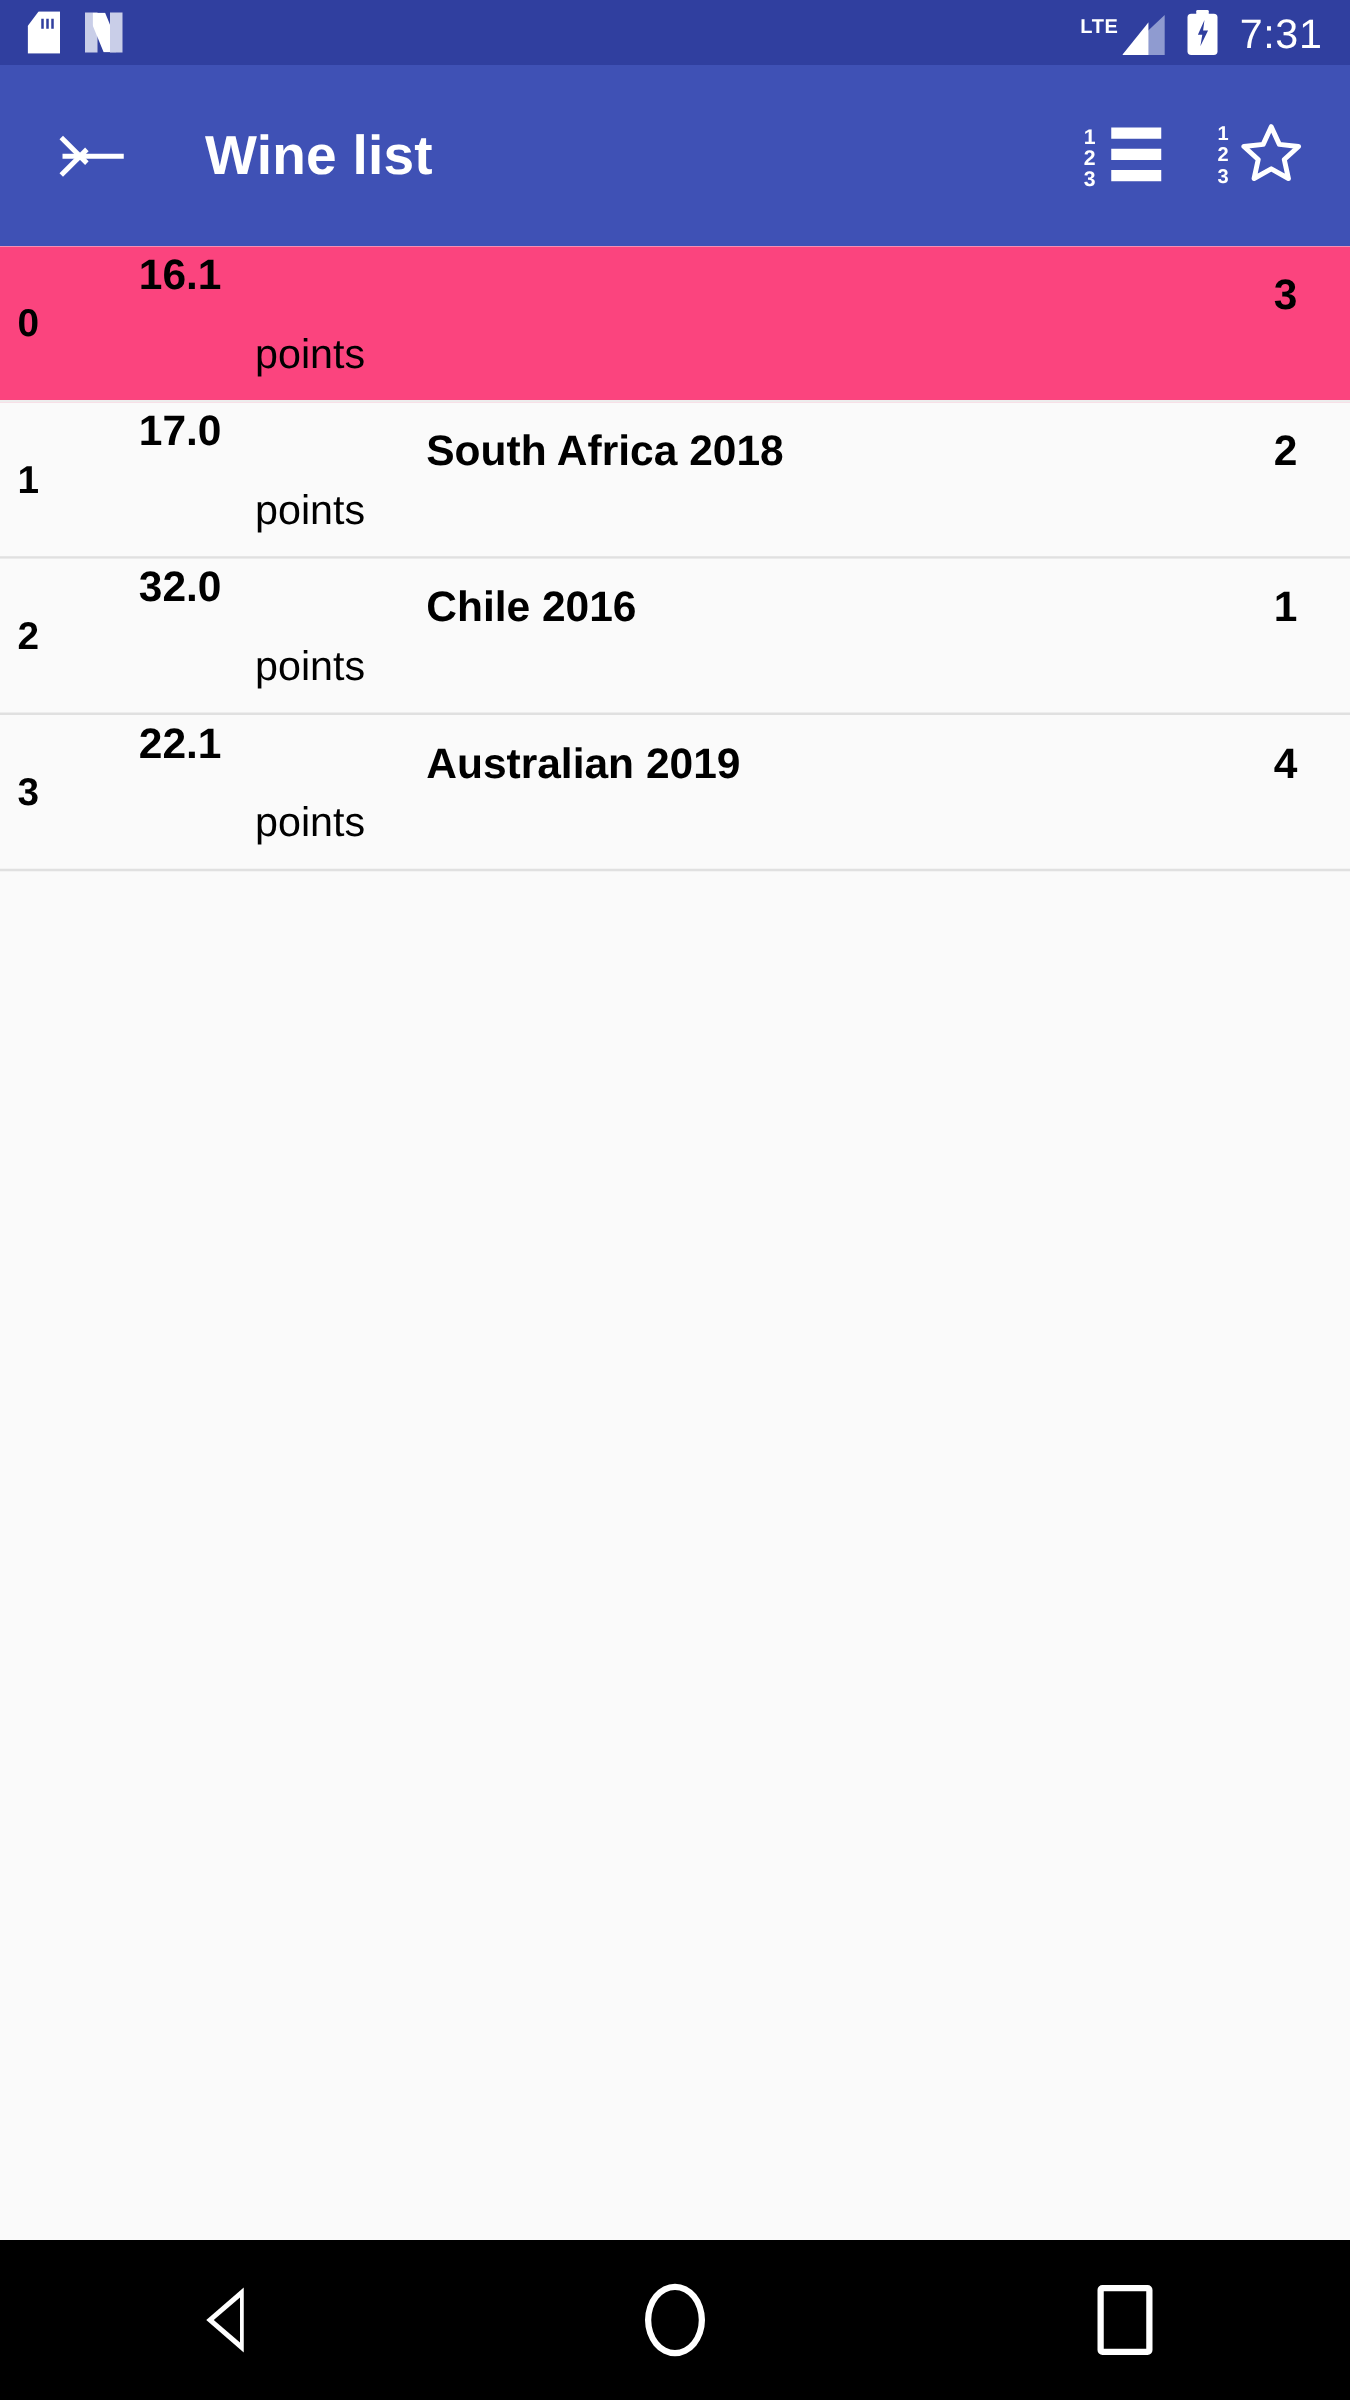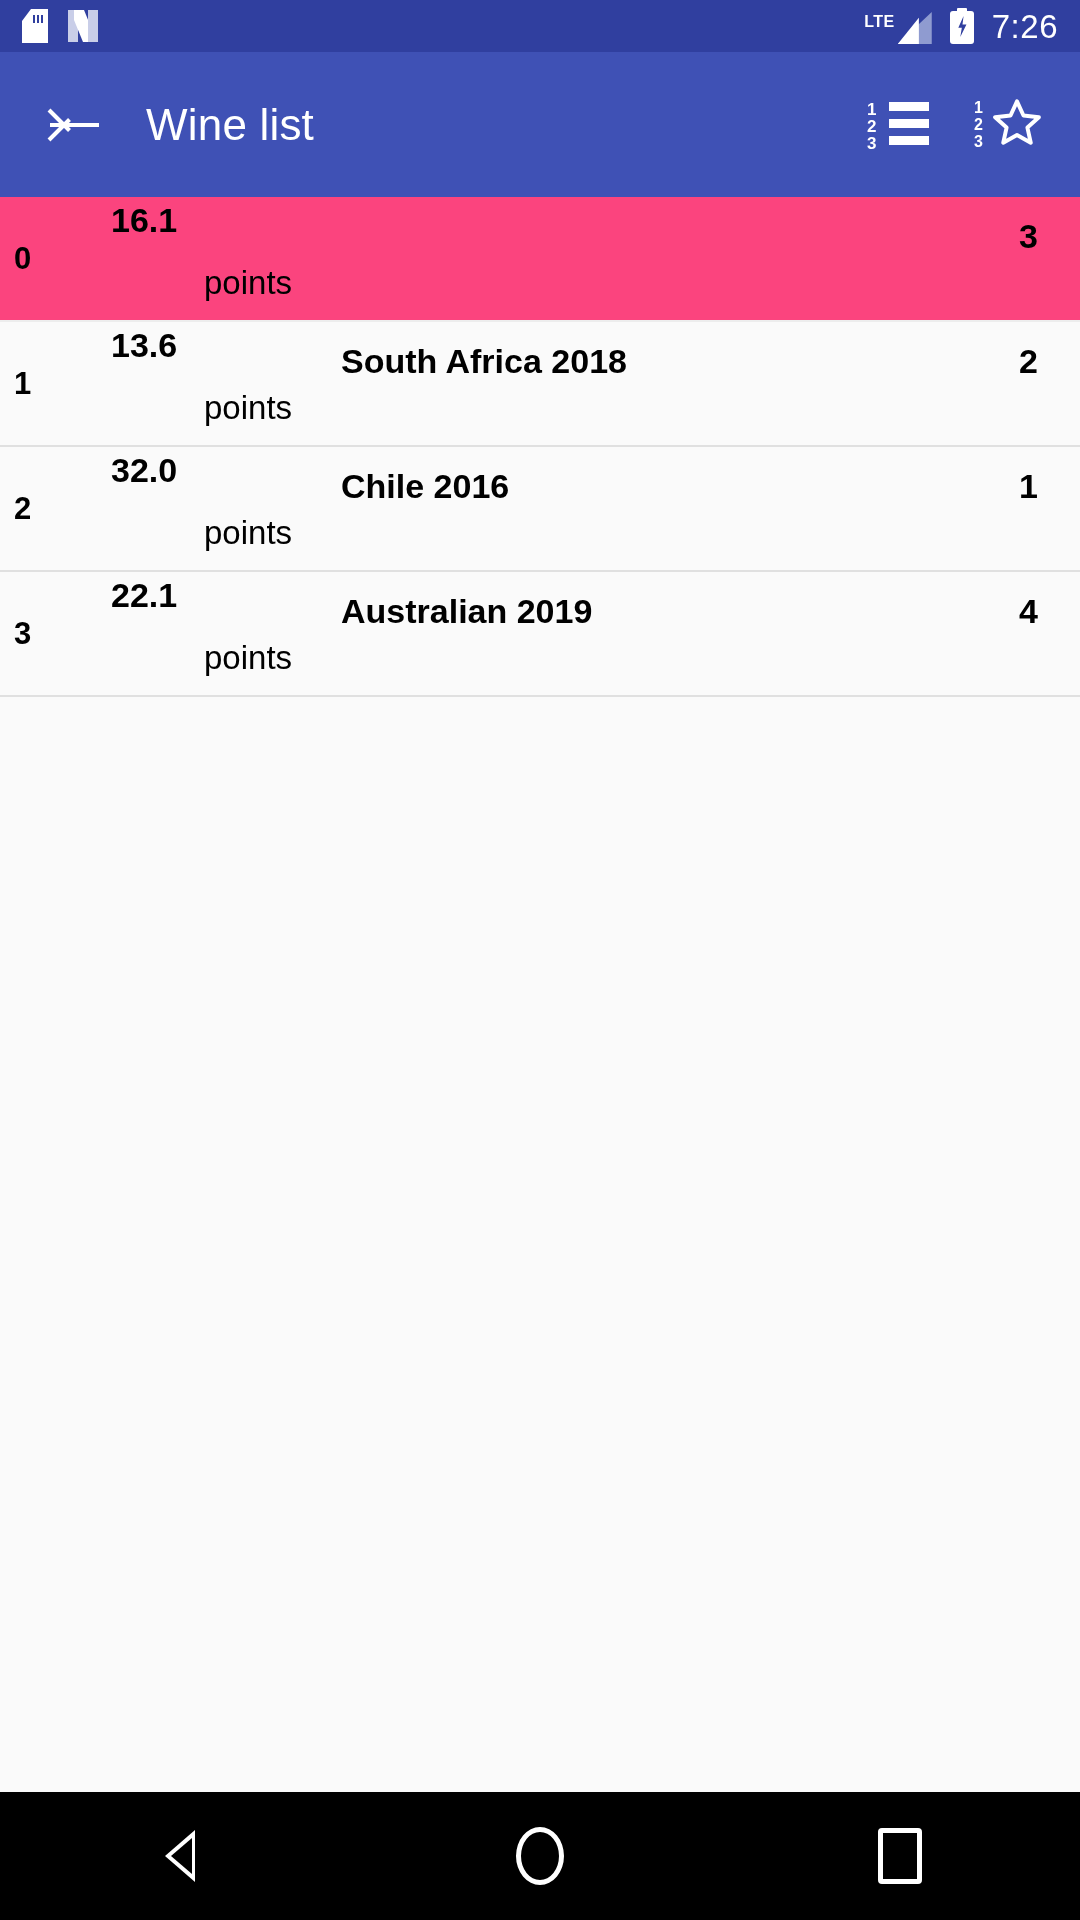--- a/index.html
+++ b/index.html
@@ -55,21 +55,21 @@
   .toolbar {
     height:145px; flex:0 0 145px; background:#3F51B5;
     display:flex; align-items:center; padding:0 26px; color:#FFFFFF;
   }
   .back-btn { width:96px; height:96px; display:flex; align-items:center; justify-content:center; }
   .icon-back { width:52px; height:46px; position:relative; }
   .icon-back .shaft { position:absolute; top:21px; left:2px; width:49px; height:4px; background:#FFFFFF; }
   .icon-back .h1 { position:absolute; top:6px; left:1px; width:29px; height:4px; background:#FFFFFF; transform:rotate(45deg); transform-origin:left center; }
   .icon-back .h2 { position:absolute; top:36px; left:1px; width:29px; height:4px; background:#FFFFFF; transform:rotate(-45deg); transform-origin:left center; }
 
-  .toolbar-title { font-size:44px; font-weight:400; margin-left:24px; letter-spacing:.2px; }
+  .toolbar-title { font-size:44px; font-weight:700; margin-left:42px; letter-spacing:.2px; }
   .toolbar-actions { margin-left:auto; display:flex; align-items:center; gap:34px; padding-right:8px; }
   .action-btn { width:76px; height:76px; display:flex; align-items:center; justify-content:center; }
 
   .icon-numlist { width:62px; height:48px; position:relative; }
   .icon-numlist .d { position:absolute; left:0; font-size:17px; font-weight:700; line-height:1; color:#FFFFFF; }
   .icon-numlist .d1 { top:0; }
   .icon-numlist .d2 { top:17px; }
   .icon-numlist .d3 { top:34px; }
   .icon-numlist .bar { position:absolute; left:22px; width:40px; height:9px; background:#FFFFFF; }
   .icon-numlist .b1 { top:1px; }
@@ -150,21 +150,21 @@
         <span class="tri">
             <span class="full"></span>
             <span class="fill"></span>
           </span>
       </span>
       <span class="icon-battery">
         <span class="cap"></span>
           <span class="shell"></span>
           <span class="bolt"></span>
       </span>
-      <span class="sb-time">7:26</span>
+      <span class="sb-time">7:31</span>
     </div>
   </div>
 
   <div class="toolbar">
     <div class="back-btn">
       <span class="icon-back">
         <span class="shaft"></span>
           <span class="h1"></span>
           <span class="h2"></span>
       </span>
@@ -198,21 +198,21 @@
 
     <div class="row highlight">
       <span class="cell-index">0</span>
       <span class="cell-score">16.1</span>
       <span class="cell-unit">points</span>
       <span class="cell-count">3</span>
     </div>
 
     <div class="row">
       <span class="cell-index">1</span>
-      <span class="cell-score">13.6</span>
+      <span class="cell-score">17.0</span>
       <span class="cell-unit">points</span>
       <span class="cell-name">South Africa 2018</span>
       <span class="cell-count">2</span>
     </div>
 
     <div class="row">
       <span class="cell-index">2</span>
       <span class="cell-score">32.0</span>
       <span class="cell-unit">points</span>
       <span class="cell-name">Chile 2016</span>

